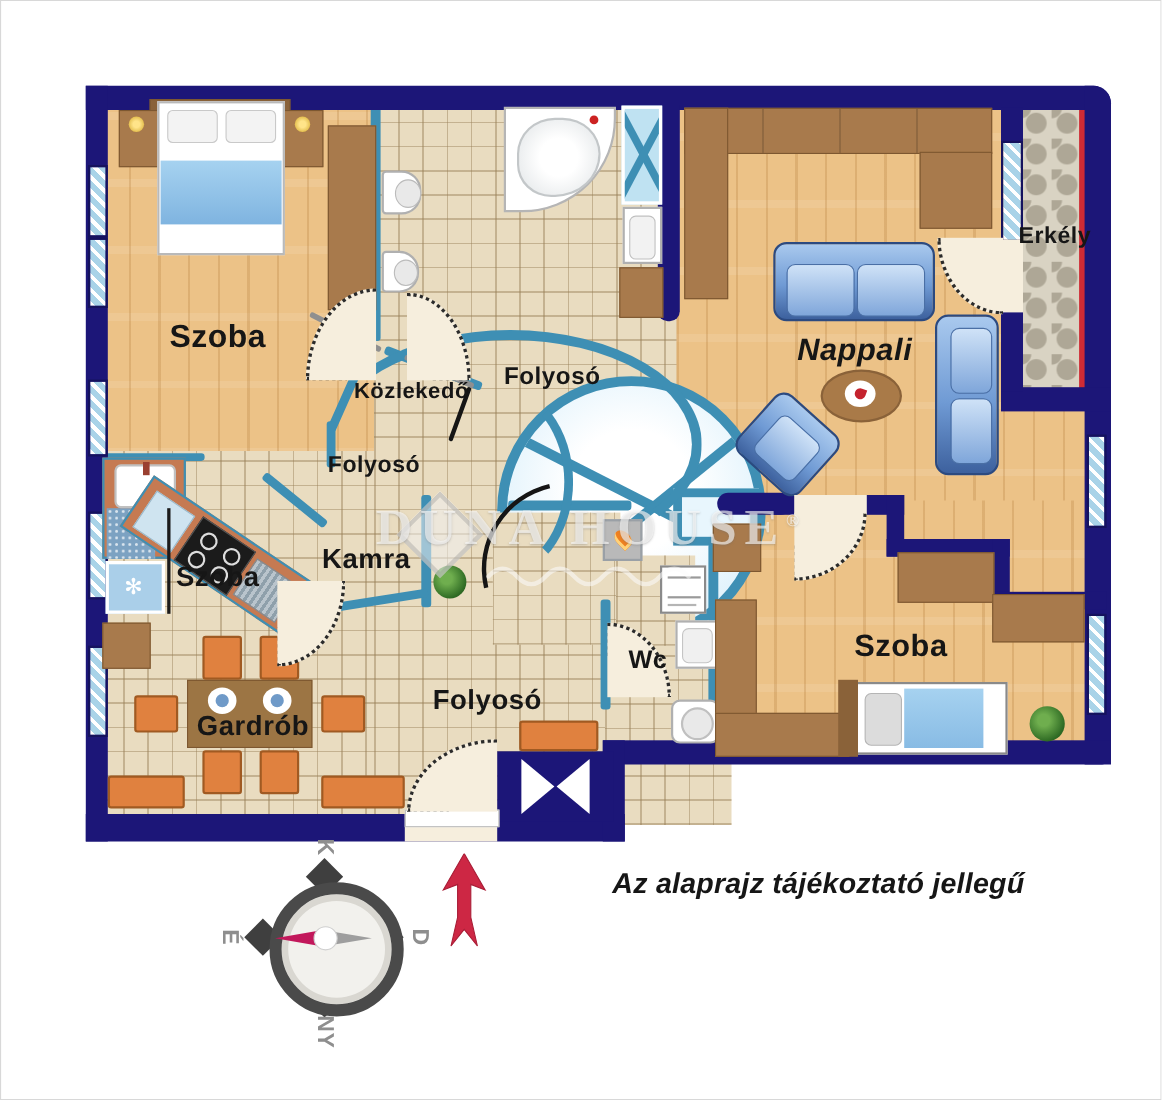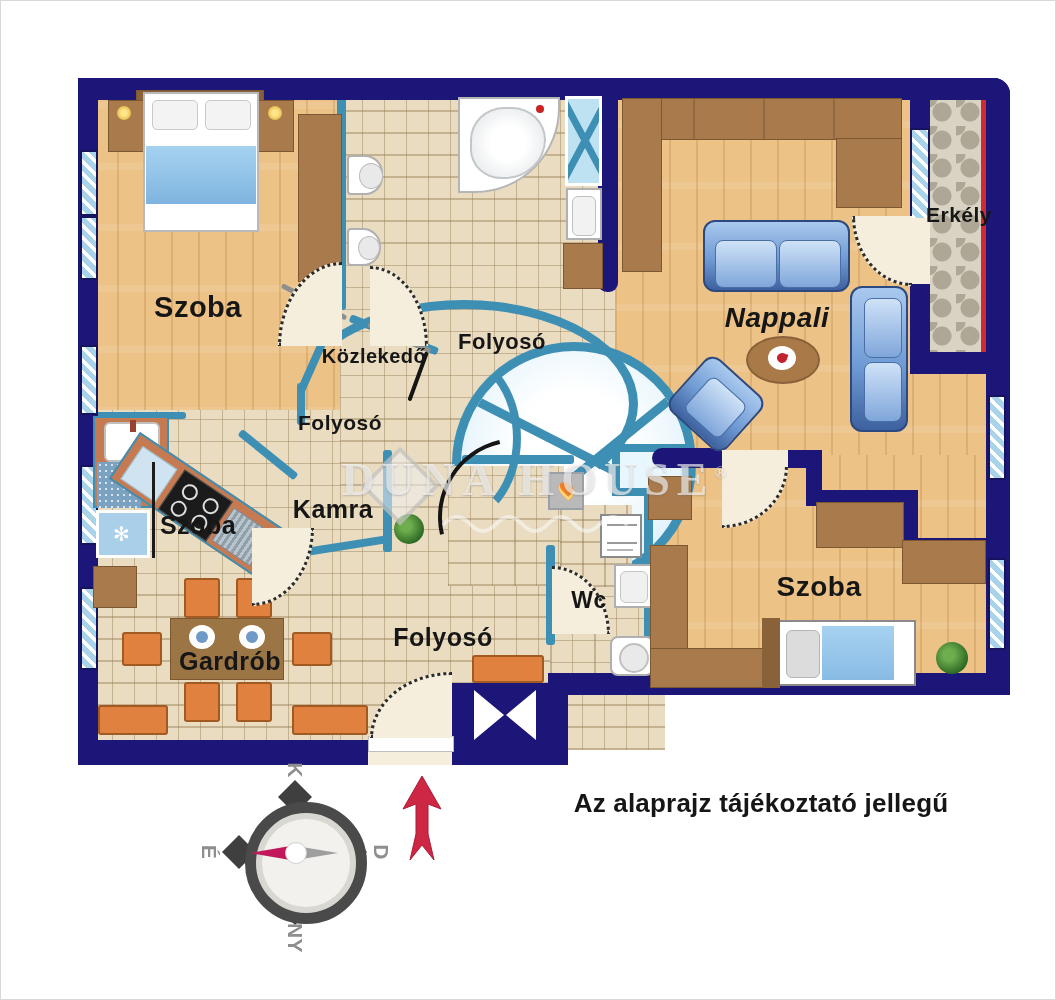--- a/index.html
+++ b/index.html
@@ -271,15 +271,15 @@
       <div class="needle" style="left:101px;top:86px;border-width:7px 0 7px 42px;border-color:rgba(0,0,0,0) rgba(0,0,0,0) rgba(0,0,0,0) #9e9e9e;"></div>
       <div style="position:absolute;left:90px;top:82px;width:20px;height:20px;background:#ffffff;border:1px solid #cfcfcf;border-radius:50%;"></div>
       <div class="lbl" style="left:100px;top:10px;color:#8e8e8e;font-size:21px;transform:translate(-50%,-50%) rotate(90deg);"><span>K</span></div>
       <div class="lbl" style="left:186px;top:92px;color:#8e8e8e;font-size:21px;transform:translate(-50%,-50%) rotate(90deg);"><span>D</span></div>
       <div class="lbl" style="left:100px;top:178px;color:#8e8e8e;font-size:21px;transform:translate(-50%,-50%) rotate(90deg);"><span>NY</span></div>
       <div class="lbl" style="left:14px;top:92px;color:#8e8e8e;font-size:21px;transform:translate(-50%,-50%) rotate(90deg);"><span>É</span></div>
     </div>
     <svg class="abs" style="left:400px;top:776px;" width="44" height="86" viewBox="0 0 44 86">
       <polygon points="22,0 41,33 28,28 28,58 34,84 22,69 10,84 16,58 16,28 3,33" fill="#cd2744" stroke="#a81d36" stroke-width="1"></polygon>
     </svg>
-    <div class="lbl" style="left:761px;top:803px;font-size:26px;transform:translate(-50%,-50%);letter-spacing:.2px;">Az alaprajz tájékoztató jellegű</div>
+    <div class="lbl" style="left:744px;top:803px;font-size:26px;transform:translate(-50%,-50%);letter-spacing:.2px;font-style:italic;">Az alaprajz tájékoztató jellegű</div>
   </div>
 </div>
 
 </body></html>

